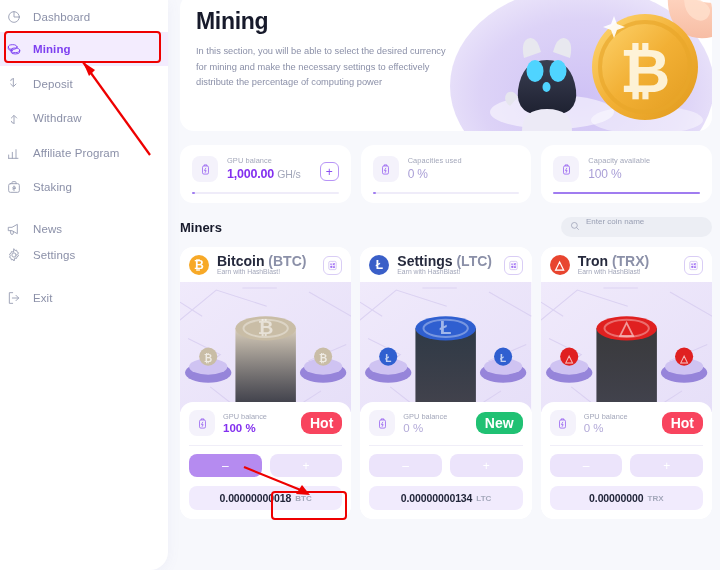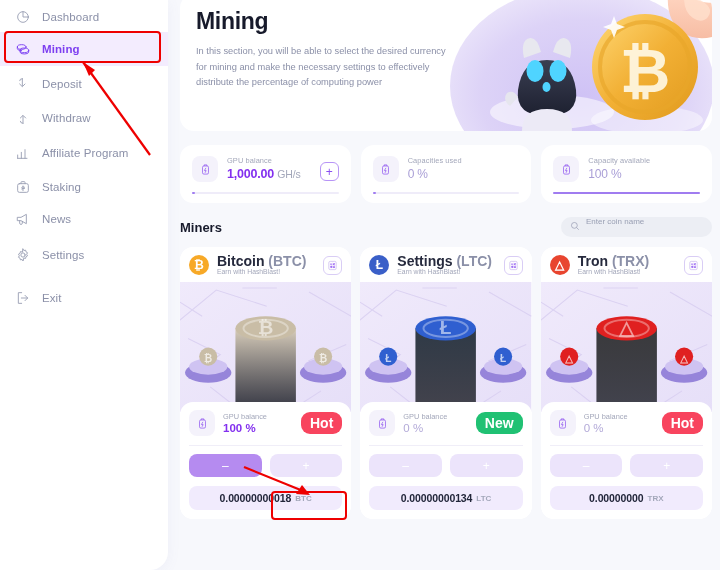--- a/index.html
+++ b/index.html
@@ -19,21 +19,21 @@
     padding: 0 0 0 0;
     flex: 0 0 168px;
     position: relative;
     z-index: 3;
     box-shadow: 0 2px 14px rgba(120,110,180,.07);
   }
   .nav { padding-top: 0px; }
   .nav-item {
     display: flex; align-items: center; gap: 11px;
     height: 34px;
-    padding: 0 14px;
+    padding: 0 5px;
     margin: 0 0;
     color: #8b90a8;
     font-size: 11.5px;
     cursor: pointer;
     position: relative;
   }
   .nav-item + .nav-item { margin-top: 0px; }
   .nav-item .ico { width: 17px; height: 17px; display: flex; align-items: center; justify-content: center; flex: 0 0 17px; }
   .nav-item .ico svg { width: 16px; height: 16px; display: block; }
   .nav-item.active { background: #f3ecfe; color: #7d3ff0; font-weight: 600; }
@@ -198,21 +198,21 @@
           <span class="ico">
             <svg viewBox="0 0 24 24">
               <rect x="4" y="7" width="16" height="13" rx="2.5"></rect>
               <path d="M9 7 V5 q0-1 1-1h4q1 0 1 1v2"></path>
               <path d="M12 10.5 v7"></path>
               <path d="M13.8 12 q-3.6-1.4-3.6 1 t3.6 1 t-3.6 1"></path>
             </svg>
           </span>
           <span class="nav-lbl">Staking</span>
         </div>
-        <div class="nav-item" data-idx="6" style="top: 202px;">
+        <div class="nav-item" data-idx="6" style="top: 212px;">
           <span class="ico">
             <svg viewBox="0 0 24 24">
               <path d="M4 9.5 h5 l8 -4.5 v14 l-8 -4.5 h-5 z" stroke-linejoin="round"></path>
               <path d="M7 14.5 v4 q0 1.5 2 1.5 t2 -1.5 v-3"></path>
             </svg>
           </span>
           <span class="nav-lbl">News</span>
         </div>
         <div class="nav-item" data-idx="7" style="top: 238px;">
           <span class="ico">

